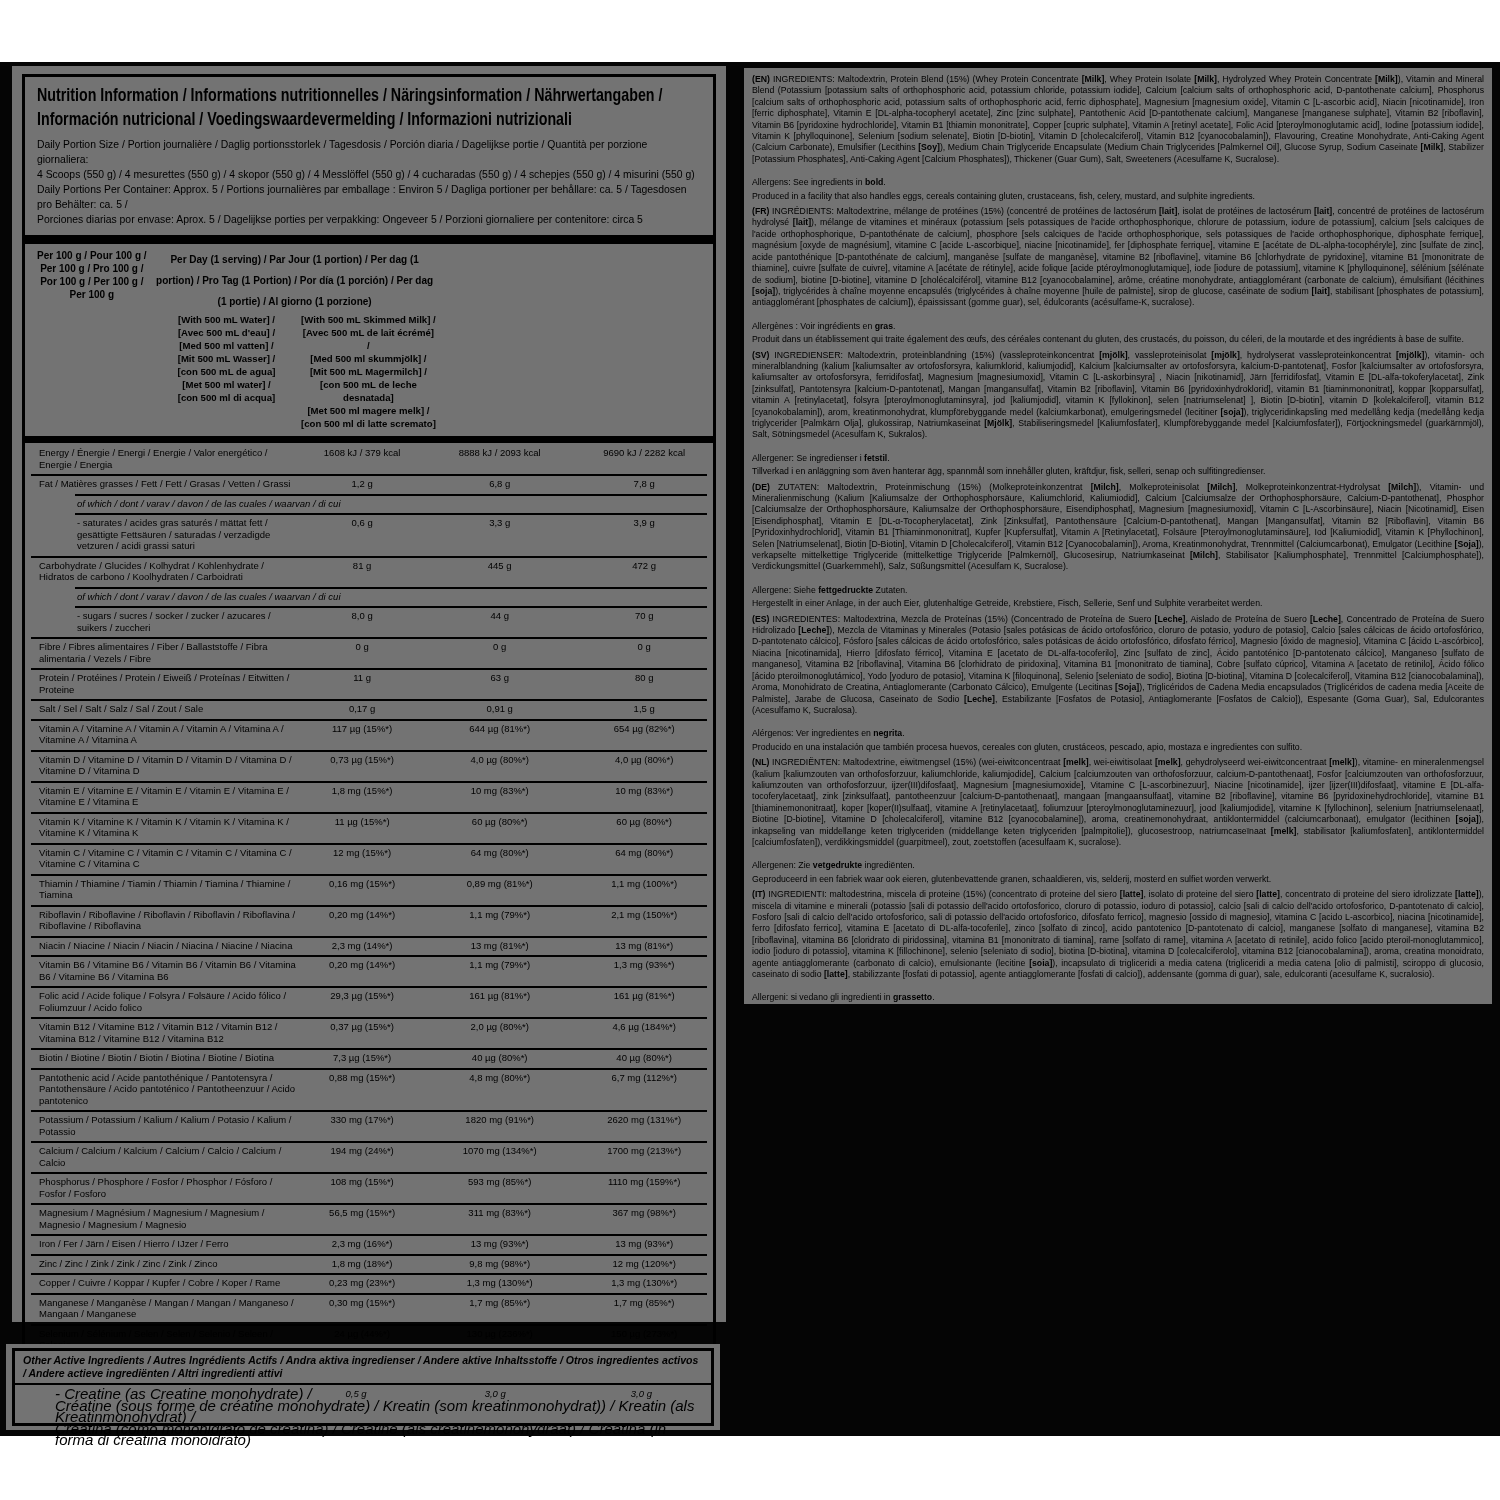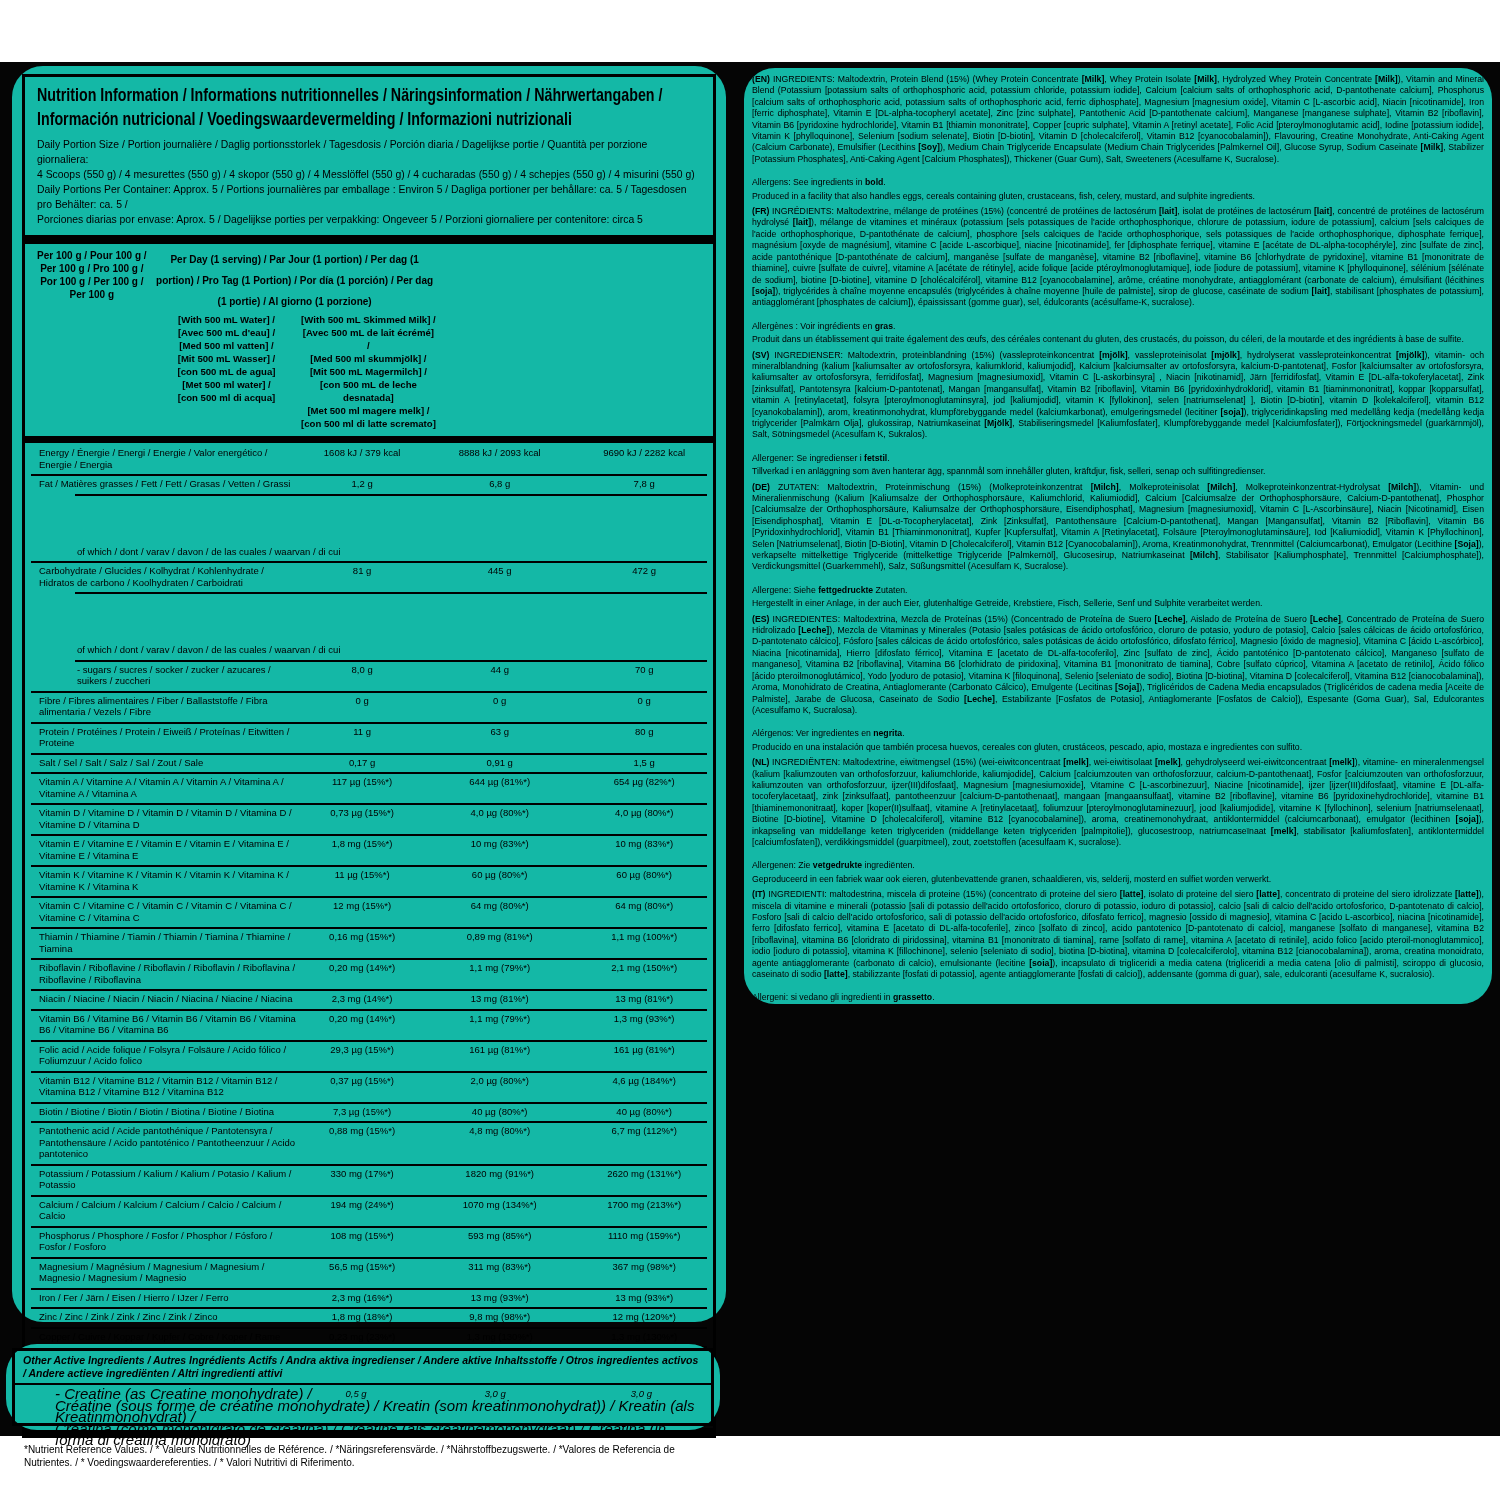--- a/index.html
+++ b/index.html
@@ -3,21 +3,21 @@
 <meta charset="utf-8">
 <title>Nutrition Label</title>
 <style>
   html,body{margin:0;padding:0;}
   body{
     width:1500px;height:1500px;position:relative;background:#ffffff;
     font-family:"Liberation Sans","DejaVu Sans",sans-serif;color:#000;
     -webkit-font-smoothing:antialiased;
   }
   .backdrop{position:absolute;left:0;top:62px;width:1500px;height:1374px;background:#050505;}
-  .panel{position:absolute;background:#14b8a6;box-sizing:border-box;border-radius:31px;}
+  .panel{position:absolute;background:#737373;box-sizing:border-box;}
   .panel.left{left:12px;top:66px;width:714px;height:1256px;padding:8px 10px 4px 10px;}
   .panel.left2{left:6px;top:1344px;width:714px;height:86px;padding:4px 6px;font-style:italic;}
   .panel.right{left:744px;top:68px;width:748px;height:936px;padding:6px 8px;overflow:hidden;}
 
   
   .main-box{border:3px solid #000;}
   .title-block{padding:6px 12px 8px 12px;}
   .title-block h1{
     margin:0;font-size:19px;line-height:24px;font-weight:bold;
     transform:scaleX(0.75);transform-origin:left top;width:133%;
@@ -41,21 +41,21 @@
     display:grid;grid-template-columns:40% 18% 22% 20%;
     position:relative;padding:3px 0 3px 0;
   }
   .t-row::before{
     content:"";position:absolute;top:0;left:6px;right:6px;height:0;border-top:2px solid #000;
   }
   .t-row.nol::before{display:none;}
   .t-row.sub::before, .t-row.ofwhich::before{left:50px;}
   .t-row .lbl{font-size:9.5px;line-height:11.5px;padding:1px 4px 1px 14px;}
   .t-row.sub .lbl{padding-left:52px;}
-  .t-row.ofwhich .lbl{grid-column:1 / -1;padding-left:52px;margin-top:48px;}
+  .t-row.ofwhich .lbl{grid-column:1 / -1;font-style:italic;padding-left:52px;}
   .t-row .val{font-size:9.5px;line-height:11.5px;text-align:center;padding-top:1px;}
 
   .footnote{margin:5px 2px 0 2px;font-size:10px;line-height:13px;font-weight:500;}
 
   
   .box2{border:3px solid #000;height:100%;box-sizing:border-box;}
   .box2 h2{
     margin:0;padding:3px 8px 3px 8px;font-size:10.5px;line-height:13px;font-weight:bold;
     border-bottom:2px solid #000;
   }
@@ -123,20 +123,26 @@
             <div class="val">1,2 g</div>
             <div class="val">6,8 g</div>
             <div class="val">7,8 g</div>
           </div>
 
           <div class="t-row ofwhich">
             <div class="lbl">of which / dont / varav / davon / de las cuales / waarvan / di cui</div>
 
           </div>
 
+          <div class="t-row sub">
+            <div class="lbl">- saturates / acides gras saturés / mättat fett / gesättigte Fettsäuren / saturadas / verzadigde vetzuren / acidi grassi saturi</div>
+            <div class="val">0,6 g</div>
+            <div class="val">3,3 g</div>
+            <div class="val">3,9 g</div>
+          </div>
 
           <div class="t-row">
             <div class="lbl">Carbohydrate / Glucides / Kolhydrat / Kohlenhydrate / Hidratos de carbono / Koolhydraten / Carboidrati</div>
             <div class="val">81 g</div>
             <div class="val">445 g</div>
             <div class="val">472 g</div>
           </div>
 
           <div class="t-row ofwhich">
             <div class="lbl">of which / dont / varav / davon / de las cuales / waarvan / di cui</div>

